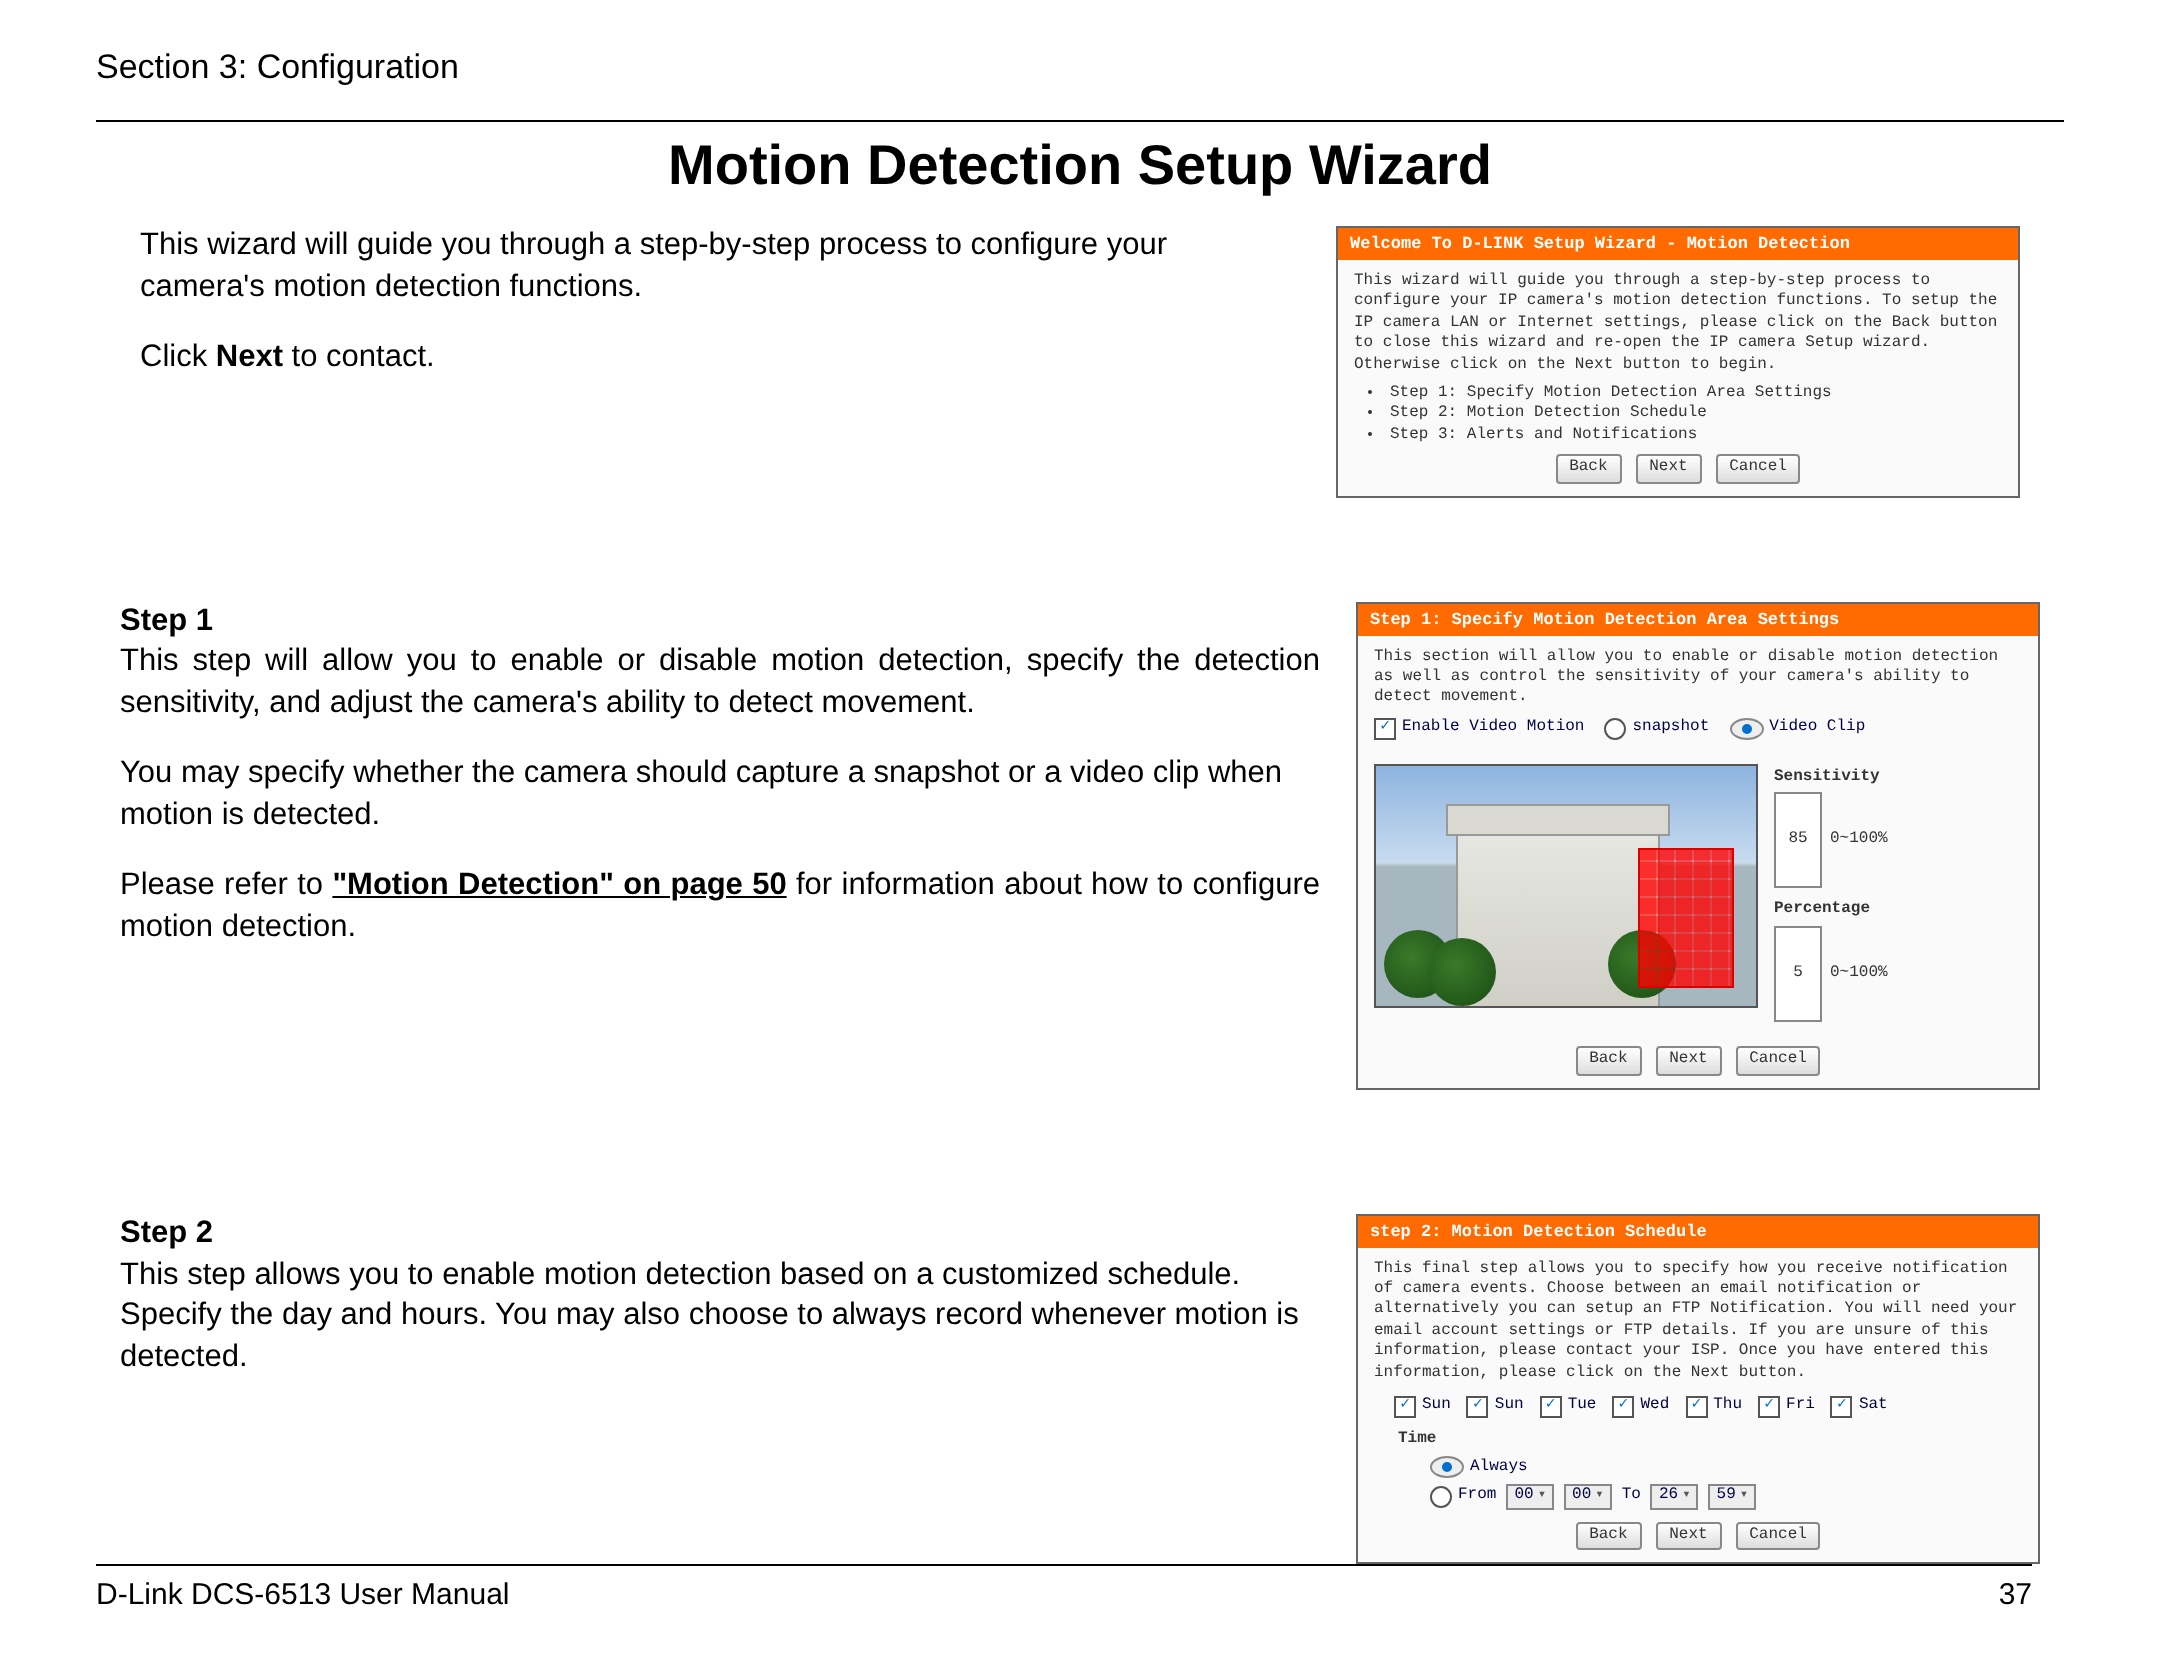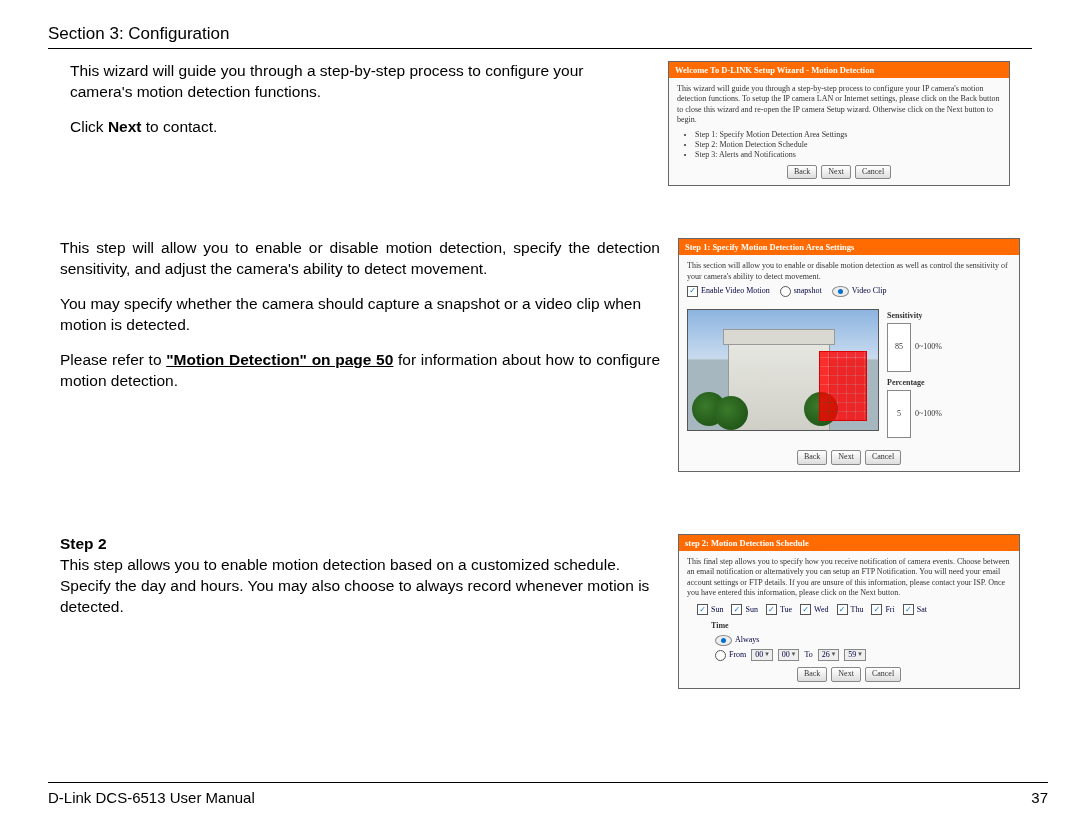--- a/index.html
+++ b/index.html
@@ -12,22 +12,21 @@
     height: 834px;
     position: relative;
     box-sizing: border-box;
   }
   .page {
     padding: 24px 48px 0 48px;
   }
   .section-head {
     font-size: 17px;
     border-bottom: 1.5px solid #000;
-    padding-bottom: 4px;
-    margin-bottom: 12px;
+    padding-bottom: 16px;
   }
   h1.page-title {
     text-align: center;
     font-weight: 700;
     font-size: 28px;
     margin: 6px 0 14px 0;
   }
   .content {
     display: flex;
     flex-direction: column;
@@ -45,21 +44,21 @@
     line-height: 1.35;
   }
   .textcol p { margin: 0 0 14px 0; }
   .textcol .justify { text-align: justify; }
   .textcol .step-label { font-weight: 700; margin-bottom: 0; }
   .xref { font-weight: 700; text-decoration: underline; }
   .panel {
     flex: 0 0 340px;
     border: 1px solid #666;
     background: #fde047;
-    font-family: Liberation Serif, serif;
+    font-family: Liberation Mono, monospace;
     font-size: 8px;
     color: #333;
   }
   .panel-title {
     background: #ff6b00;
     color: #fff;
     font-weight: bold;
     padding: 3px 6px;
     font-size: 8.5px;
   }
@@ -201,36 +200,37 @@
   .sel {
     border: 1px solid #888;
     background: #eee;
     padding: 0 3px;
     font-size: 8px;
     display: inline-flex;
     align-items: center;
     gap: 2px;
   }
   .sel::after { content: "▾"; font-size: 7px; color: #555; }
-  .time-label { font-weight: bold; margin-left: 24px; margin-top: 4px; }
+  .time-label { font-weight: bold; margin-left: 12px; margin-top: 4px; }
   .footer {
     position: absolute;
-    left: 48px; right: 32px; bottom: 28px;
+    left: 48px; right: 64px; bottom: 28px;
     border-top: 1.5px solid #000;
     padding-top: 6px;
     display: flex;
     justify-content: space-between;
     font-size: 15px;
   }
 </style>
 </head>
 <body>
 
 <div class="page">
   <div class="section-head">Section 3: Configuration</div>
+  <h1 class="page-title">Motion Detection Setup Wizard</h1>
 
   <div class="content">
 
     <div class="row">
       <div class="textcol" style="max-width:580px">
         <p>This wizard will guide you through a step-by-step process to configure your camera's motion detection functions.</p>
         <p>
           <span>Click </span><strong>Next</strong><span> to contact.</span>
         </p>
       </div>
@@ -248,20 +248,21 @@
             <span class="mini-btn">Back</span>
             <span class="mini-btn">Next</span>
             <span class="mini-btn">Cancel</span>
           </div>
         </div>
       </div>
     </div>
 
     <div class="row" style="margin-top:40px">
       <div class="textcol" style="max-width:600px">
+        <p class="step-label">Step 1</p>
         <p class="justify">This step will allow you to enable or disable motion detection, specify the detection sensitivity, and adjust the camera's ability to detect movement.</p>
         <p>You may specify whether the camera should capture a snapshot or a video clip when motion is detected.</p>
         <p class="justify">
           <span>Please refer to </span><a class="xref">"Motion Detection" on page 50</a><span> for information about how to configure motion detection.</span>
         </p>
       </div>
 
       <div class="panel">
         <div class="panel-title">Step 1: Specify Motion Detection Area Settings</div>
         <div class="panel-body">

